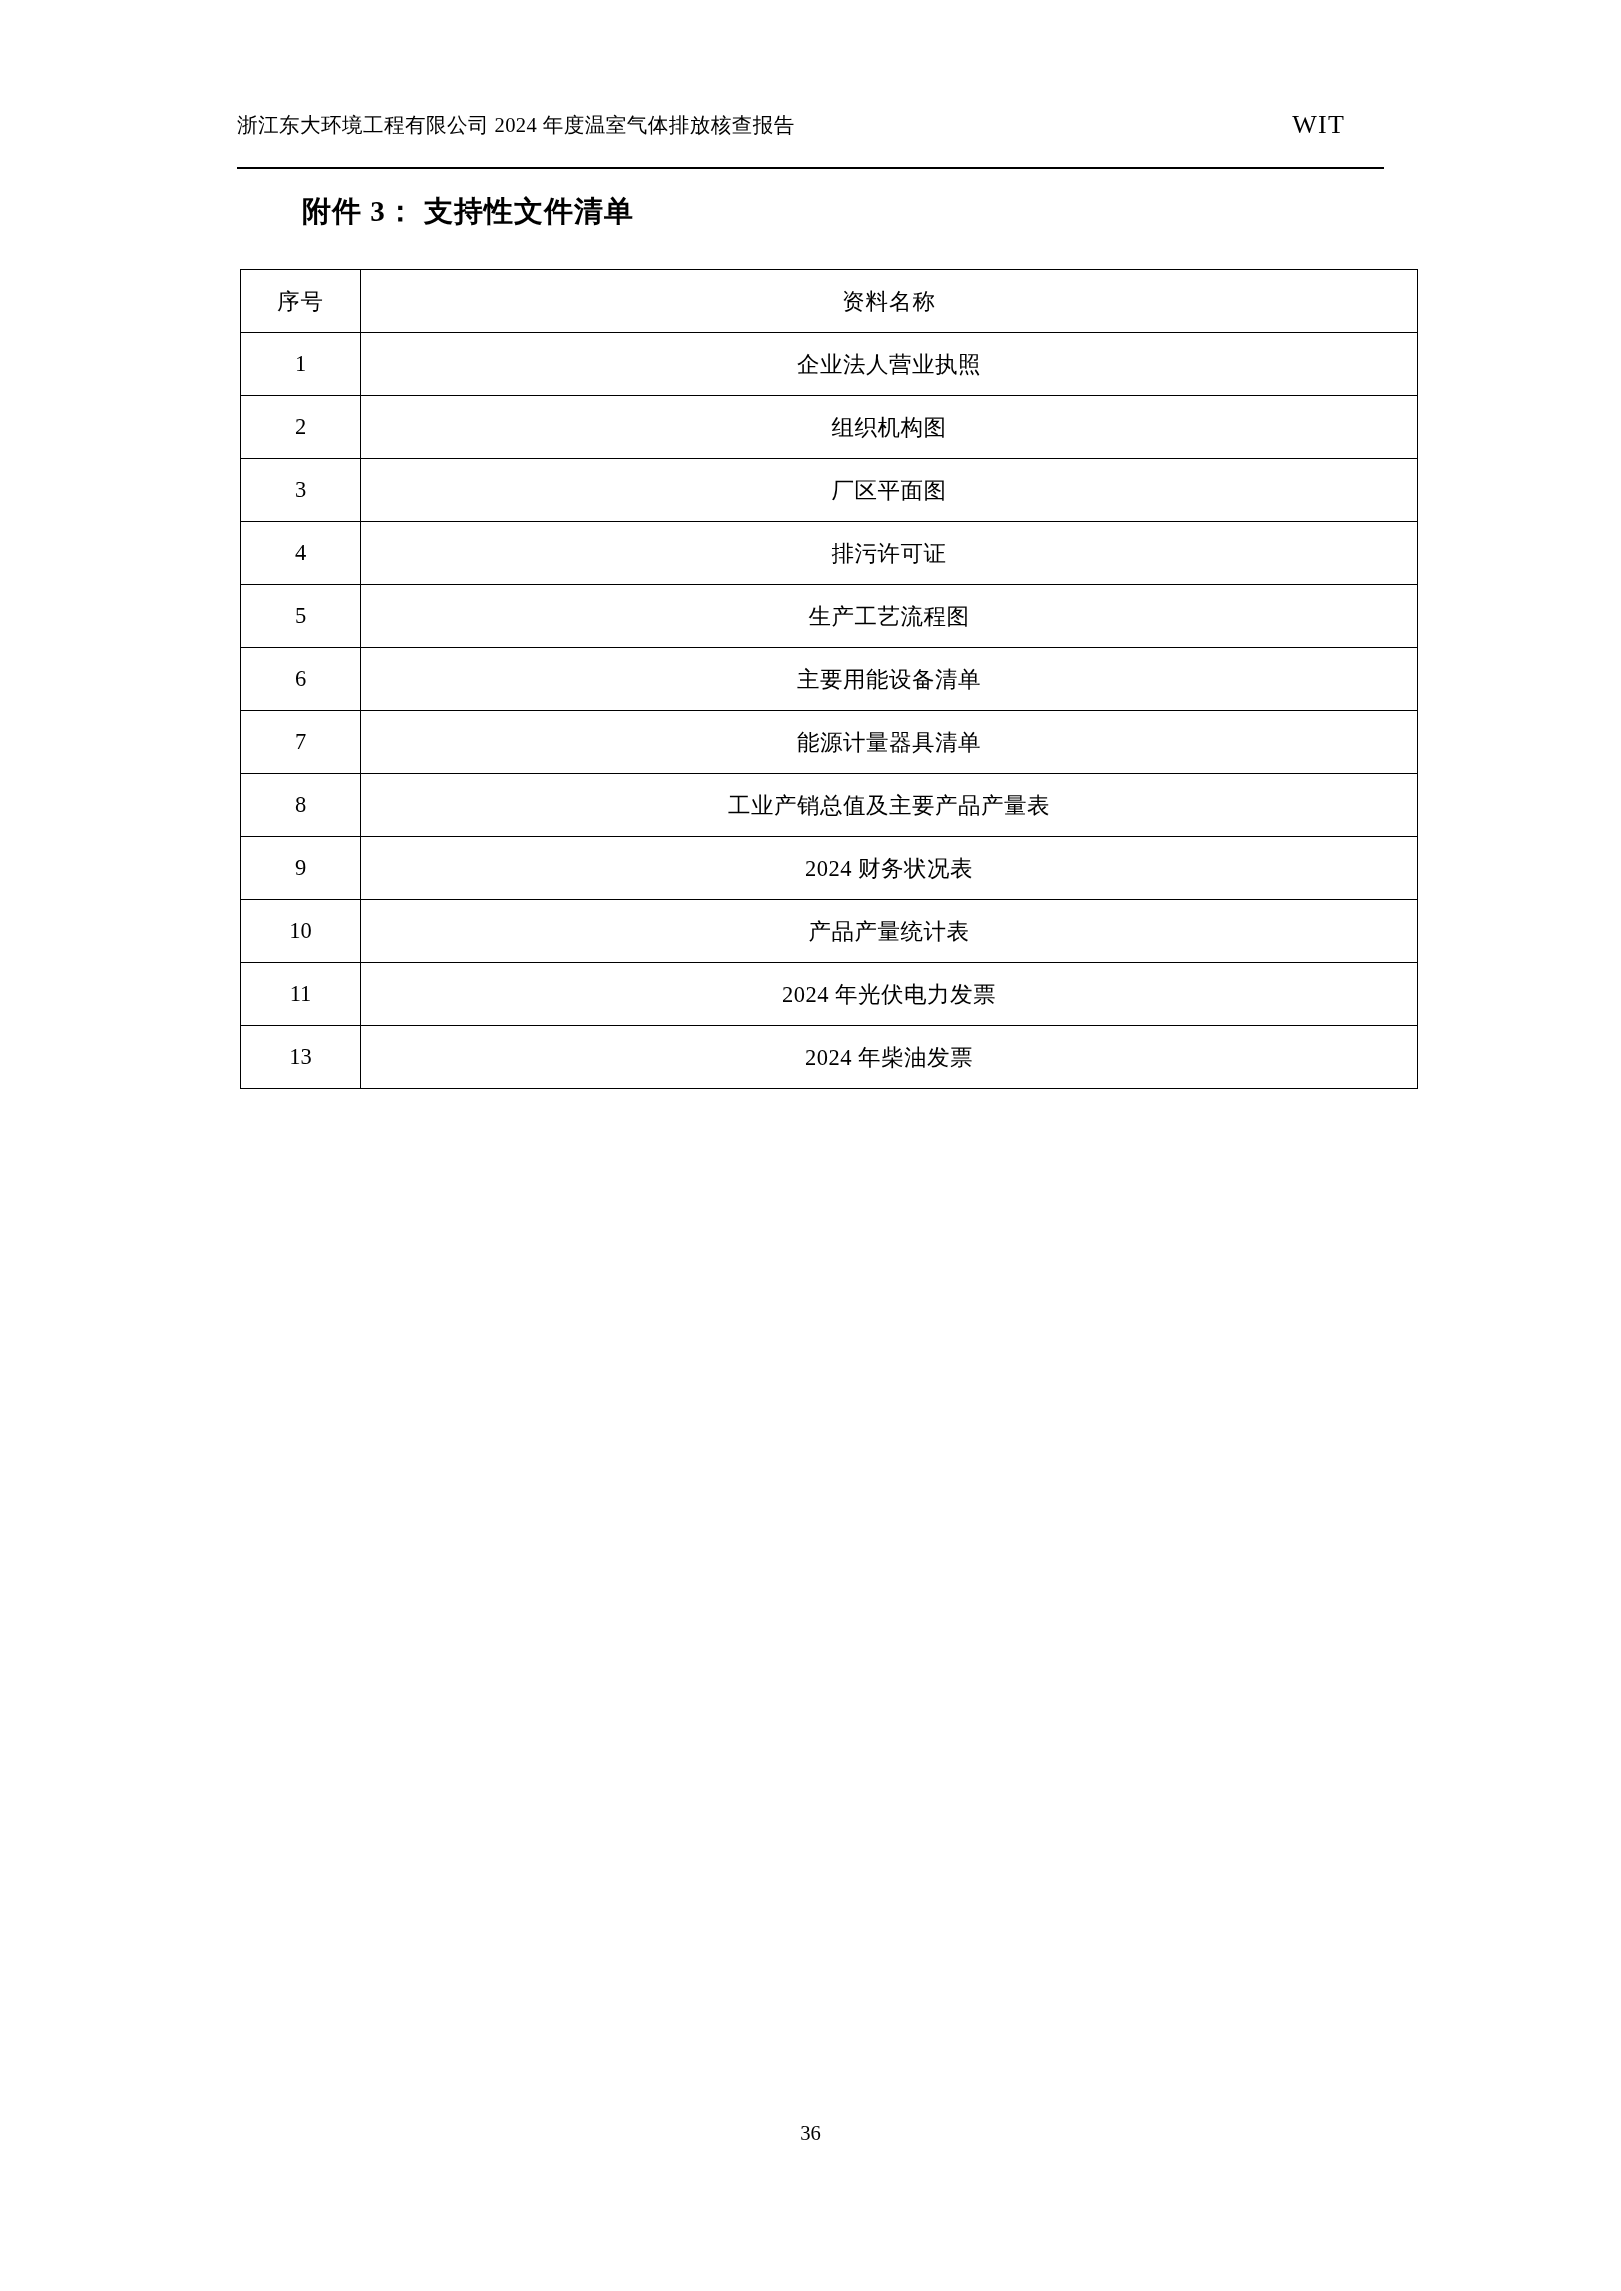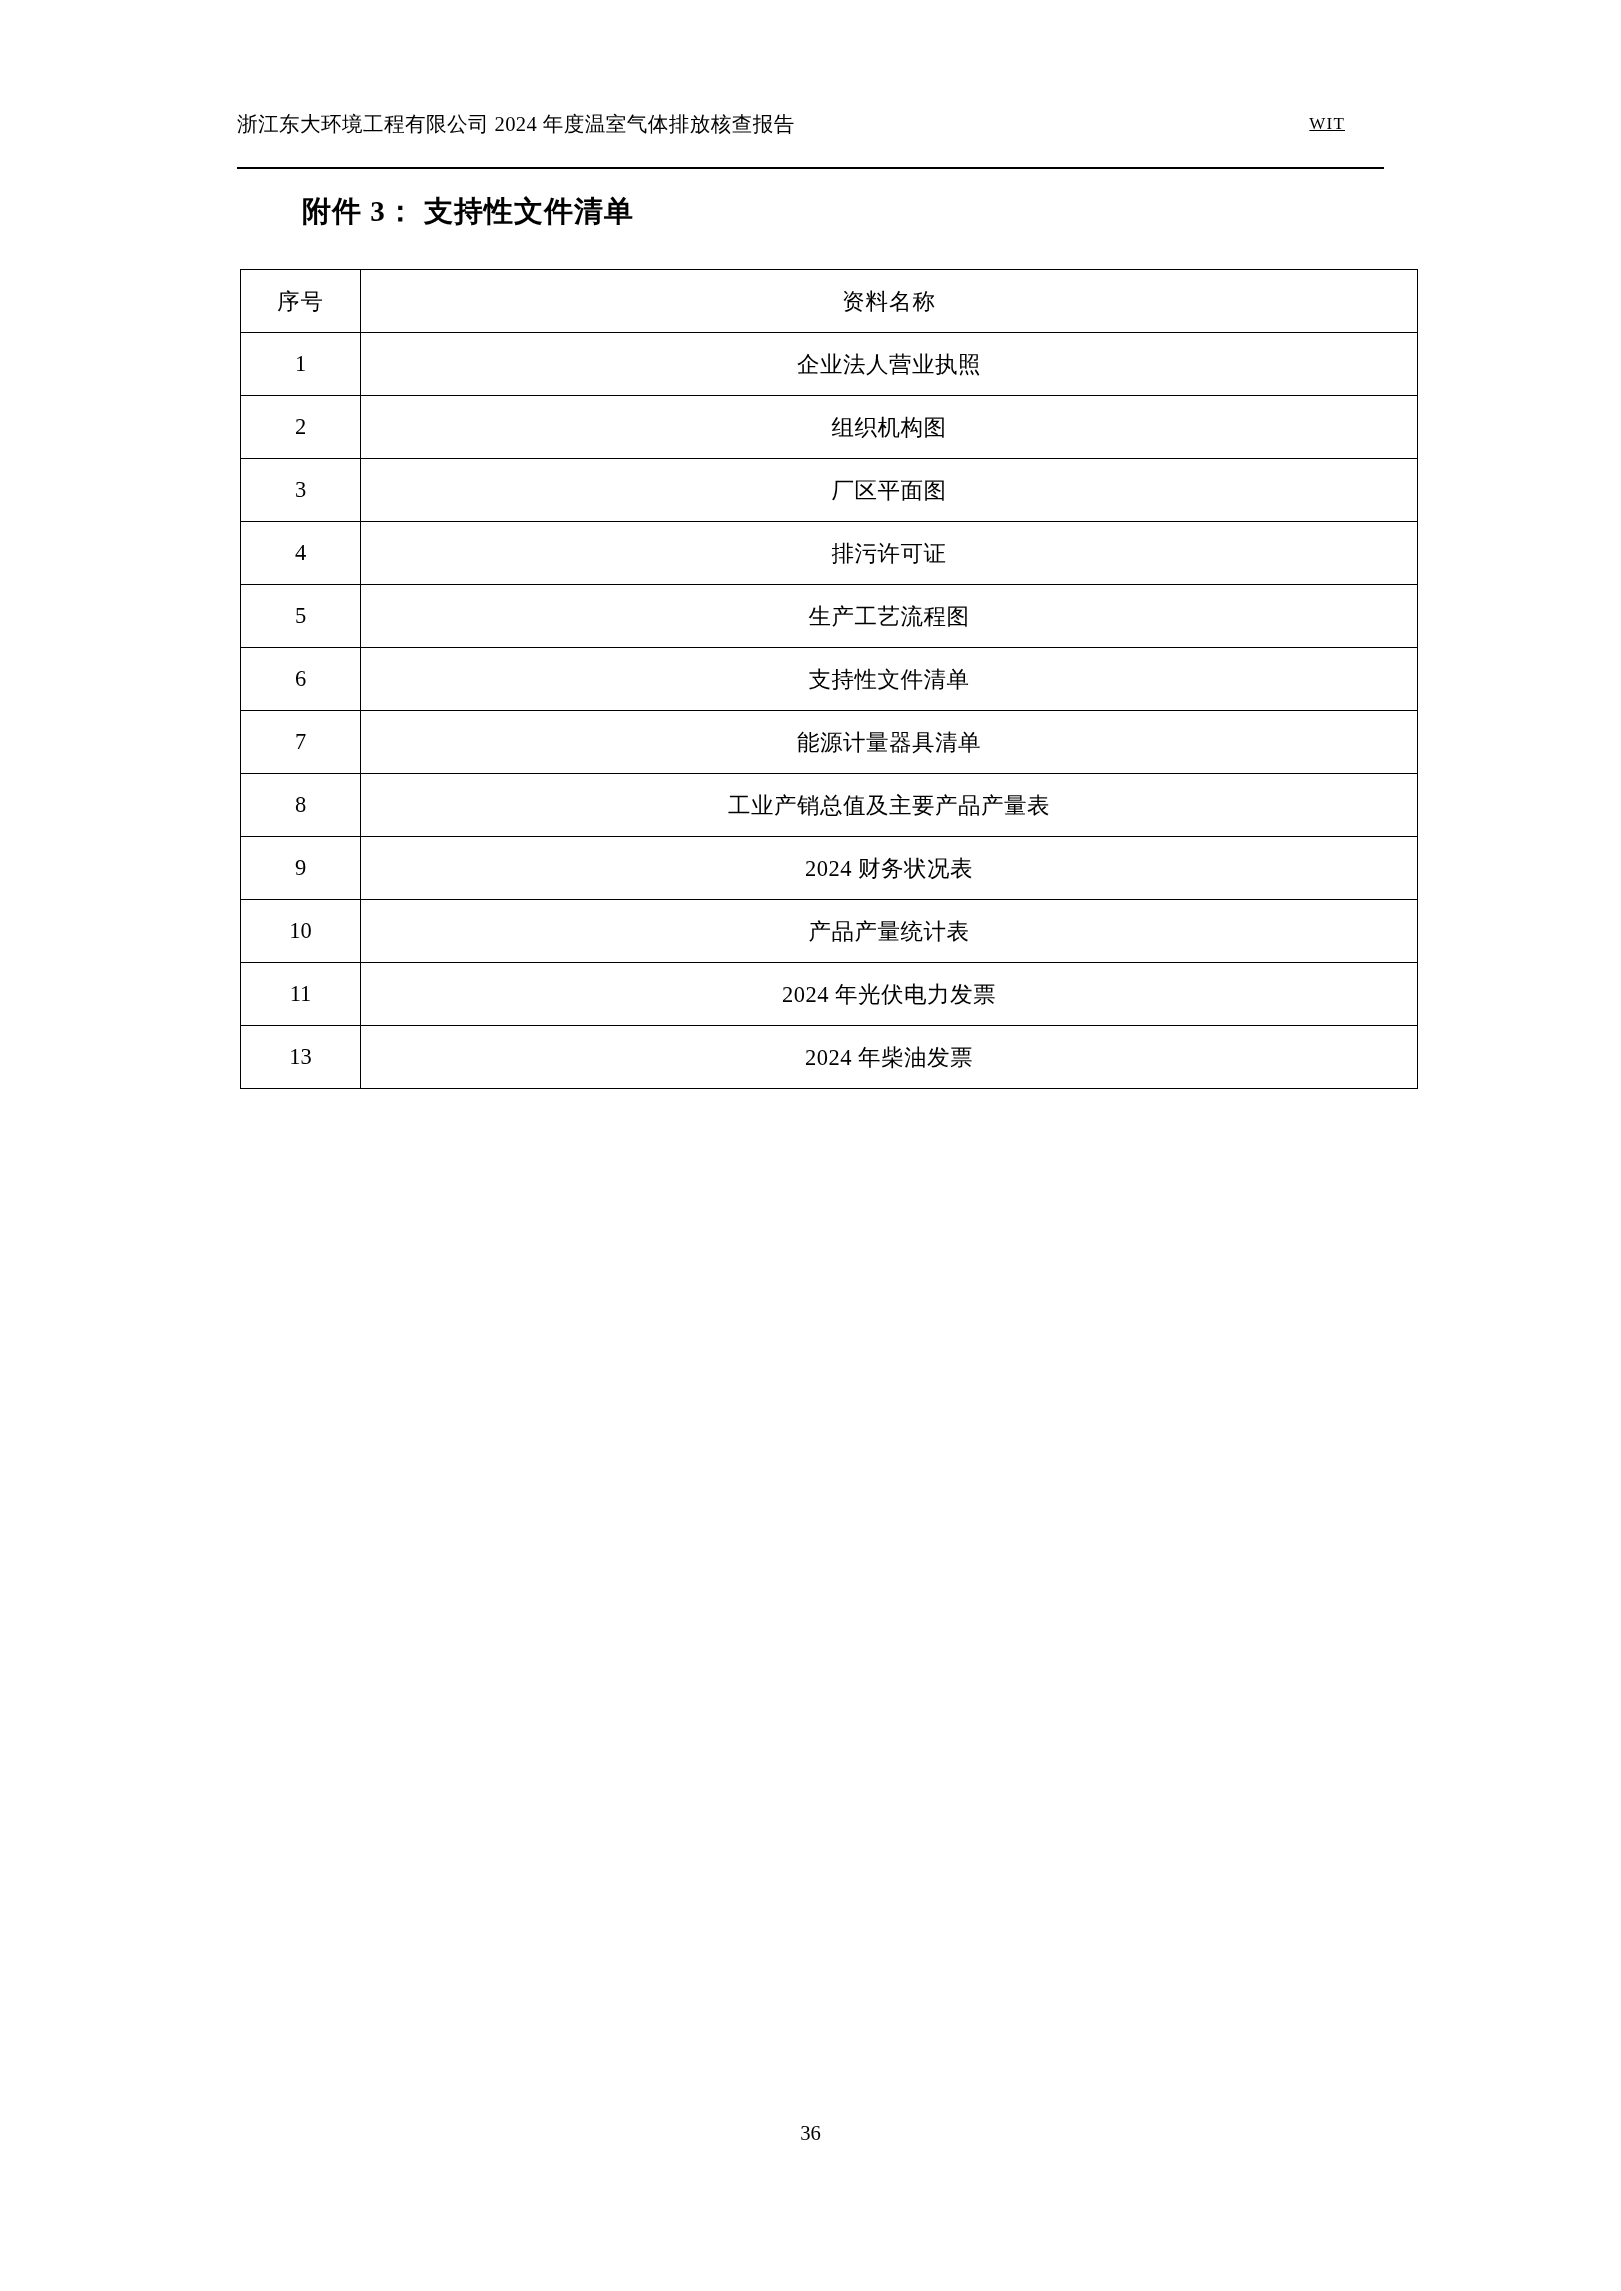--- a/index.html
+++ b/index.html
@@ -32,24 +32,23 @@
     display: flex;
     align-items: center;
     justify-content: space-between;
   }
   .header-title {
     font-size: 20.6px;
     letter-spacing: 0.4px;
     white-space: nowrap;
   }
   .header-right {
-    font-size: 17px;
+    font-size: 26px;
     letter-spacing: 1.2px;
     padding-right: 39px;
-    text-decoration: underline;
   }
   .header-rule {
     position: absolute;
     left: 237px;
     top: 167px;
     width: 1147px;
     height: 2px;
     background: #000000;
   }
 
@@ -155,21 +154,21 @@
         <tr>
           <td class="cell-no">4</td>
           <td class="cell-name">排污许可证</td>
         </tr>
         <tr>
           <td class="cell-no">5</td>
           <td class="cell-name">生产工艺流程图</td>
         </tr>
         <tr>
           <td class="cell-no">6</td>
-          <td class="cell-name">支持性文件清单</td>
+          <td class="cell-name">主要用能设备清单</td>
         </tr>
         <tr>
           <td class="cell-no">7</td>
           <td class="cell-name">能源计量器具清单</td>
         </tr>
         <tr>
           <td class="cell-no">8</td>
           <td class="cell-name">工业产销总值及主要产品产量表</td>
         </tr>
         <tr>

